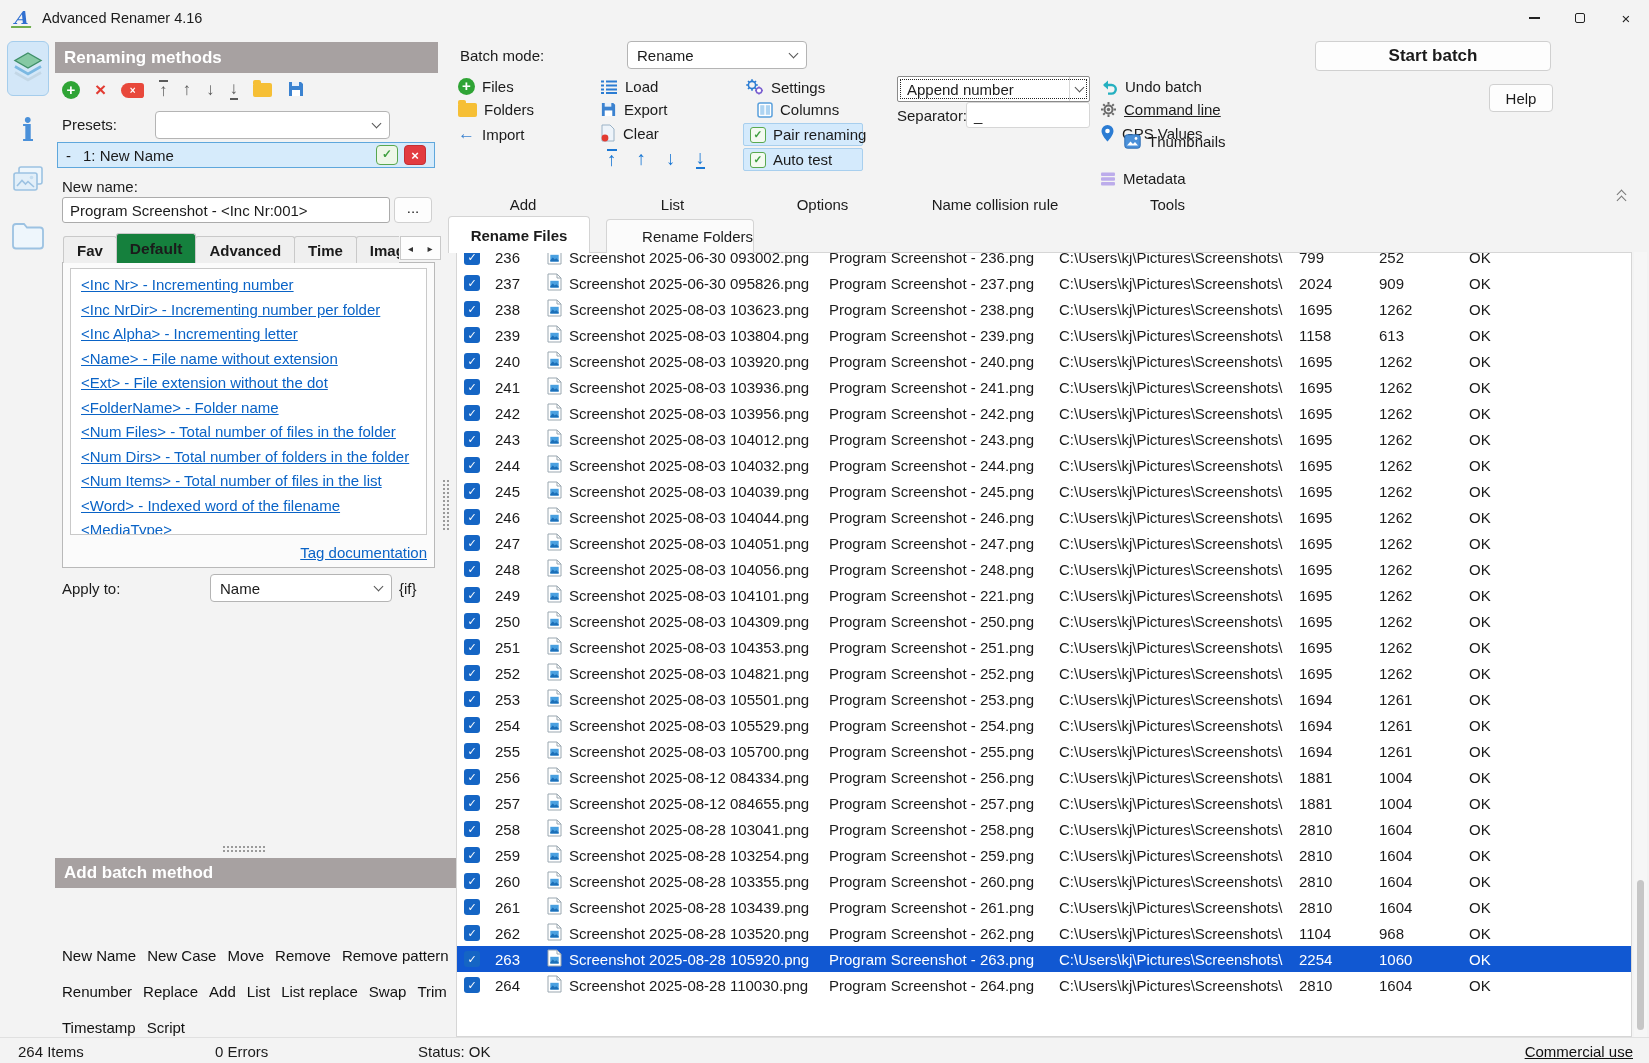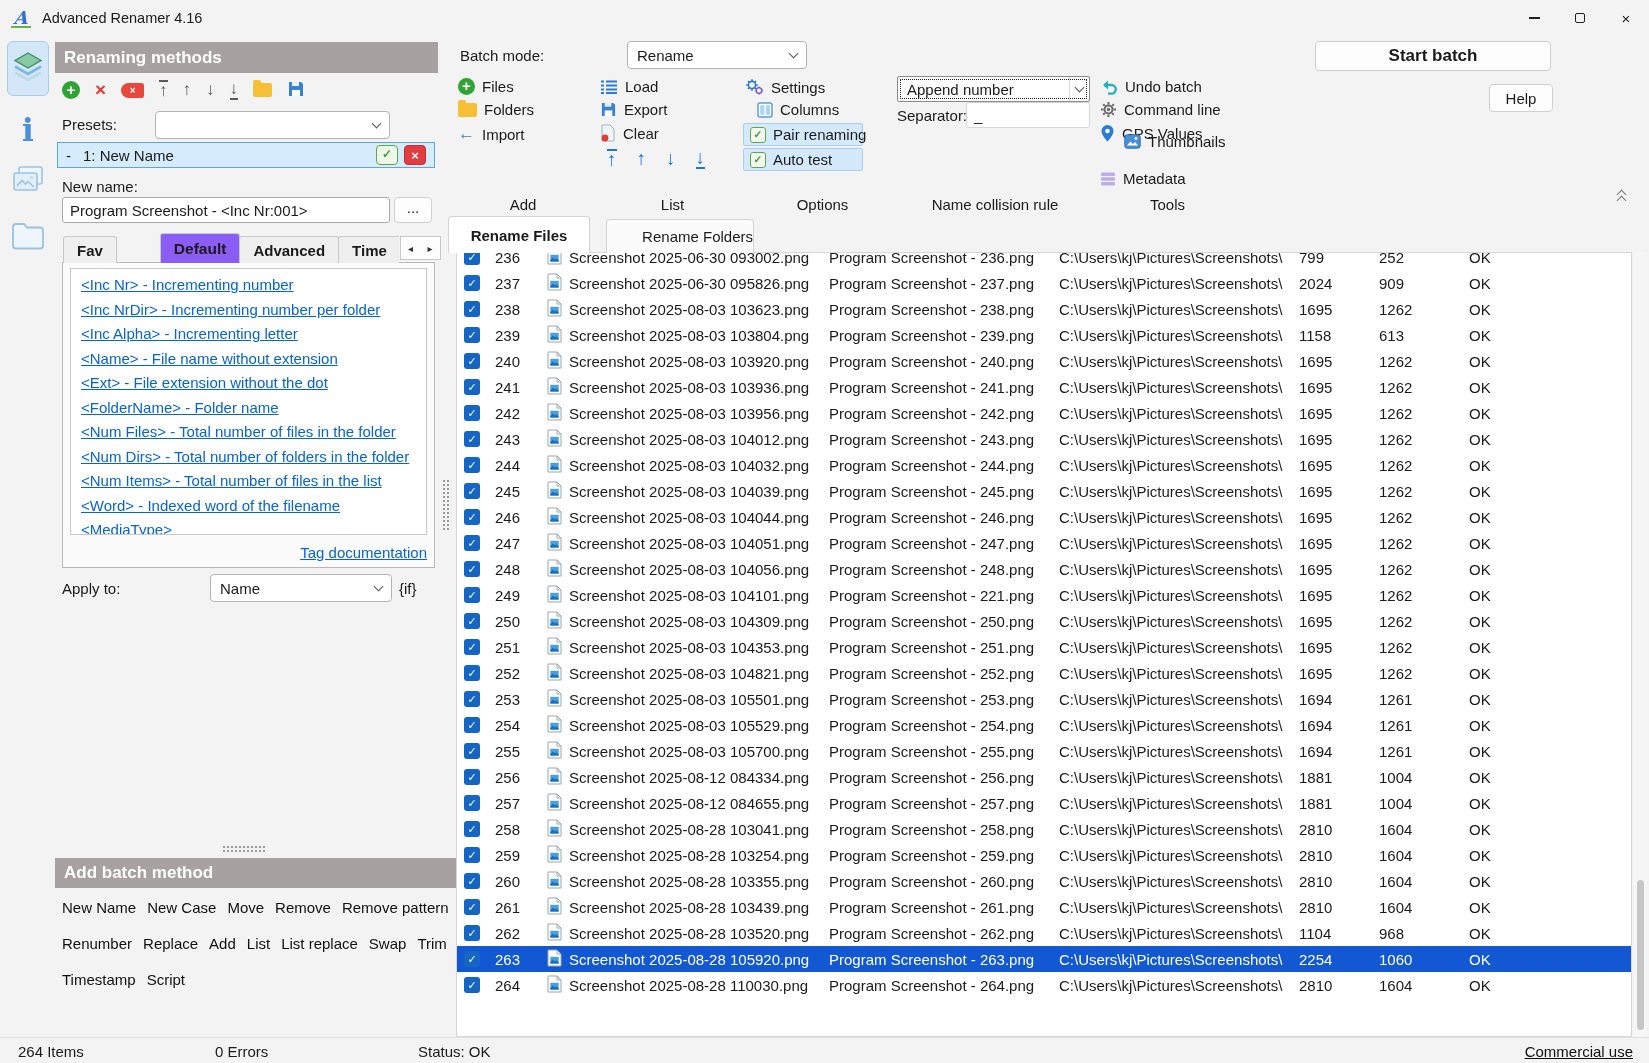--- a/index.html
+++ b/index.html
@@ -73,33 +73,33 @@
   .mini-btn-green { width:22px; height:20px; background:#eef7e8; border:1.6px solid #58a74e;
     border-radius:4px; color:#3f9f3f; text-align:center; font-size:12px; line-height:17px; font-weight:bold; }
   .mini-btn-red { width:22px; height:20px; background:#e23b40; border:1px solid #c32f34;
     border-radius:4px; color:#fff; text-align:center; font-size:13px; line-height:19px; font-weight:bold; }
 
   .tagbox { position:absolute; border:1px solid #b9b9b9; background:#fbfbfb; }
   .tagtabs { position:absolute; display:flex; align-items:flex-end;font-weight:bold; }
   .tagtab { height:27px; padding:0 13px; display:flex; align-items:center; font-size:15px;
     border:1px solid #c9c9c9; border-bottom:none; background:#efefef; margin-right:-1px;
     border-radius:3px 3px 0 0; white-space:nowrap; }
-  .tagtab.active { background:#8b5cf6; height:30px; font-size:15.5px; z-index:3;margin-left:44px; }
+  .tagtab.active { background:#15803d; height:30px; font-size:15.5px; z-index:3; }
   .tab-scroll { width:21px; height:24px; background:#fdfdfd; border:1px solid #c9c9c9;
     display:flex; align-items:center; justify-content:center; font-size:10px; color:#333; }
   .taglist { position:absolute; background:#fff; border:1px solid #c9c9c9; overflow:hidden; }
   .taglist a { display:block; margin:7px 10px 0 10px; line-height:17.5px; white-space:nowrap; }
   .tagfoot { position:absolute; display:flex; justify-content:flex-end; align-items:center; }
 
   .dots-h { position:absolute; width:44px; height:9px;
     background-image:radial-gradient(#9a9a9a 1px, transparent 1.2px); background-size:4px 4px; }
   .dots-v { position:absolute; width:9px; height:52px;
     background-image:radial-gradient(#9a9a9a 1px, transparent 1.2px); background-size:4px 4px; }
 
-  .batchlink-row { position:absolute; display:flex; gap:11px; color:#111; }
+  .batchlink-row { position:absolute; display:flex; gap:11px; color:#111;margin-top:48px; }
   .batchlink-row span { cursor:pointer; white-space:nowrap; }
 
   
   .tool-item { position:absolute; display:flex; align-items:center; gap:7px; white-space:nowrap; }
   .opt-hl { background:#d4eafc; border:1px solid #a8cfee; border-radius:2px; padding:0 6px; }
   .caption { position:absolute; font-size:15px; color:#1b1b1b; }
   .gearwrap svg, .tool-item svg { flex:none; display:block; }
   .import-arrow { color:#3b82d0; font-size:17px; font-weight:bold; }
 
   .focus-combo { outline:1px dotted #222; outline-offset:-4px; }
@@ -403,21 +403,21 @@
 
 <div class="tool-item" style="left:1100px; top:78px;">
   <span>
     <svg width="18" height="16" viewBox="0 0 18 16">
       <path d="M4 6 h7.5 a4.3 4.3 0 1 1 0 8.6 H8" fill="none" stroke="#25b0c0" stroke-width="2.4"></path>
       <path d="M8 1.5 3 6 8 10.5z" fill="#25b0c0"></path>
     </svg>
   </span>
   <span>Undo batch</span>
 </div>
-<div class="tool-item" style="left:1100px; top:101px;">
+<div class="tool-item" style="left:1100px; top:101px;text-decoration:underline;">
   <span>
     <svg width="17" height="17" viewBox="0 0 17 17">
       <g stroke="#6b6b6b" stroke-width="2" fill="none">
         <circle cx="8.5" cy="8.5" r="4"></circle>
         <path d="M8.5 1v2.4M8.5 13.6V16M1 8.5h2.4M13.6 8.5H16M3.2 3.2l1.7 1.7M12.1 12.1l1.7 1.7M13.8 3.2l-1.7 1.7M4.9 12.1l-1.7 1.7"></path>
       </g>
         <circle cx="8.5" cy="8.5" r="1.7" fill="#6b6b6b"></circle>
     </svg>
   </span>
   <span>Command line</span>

